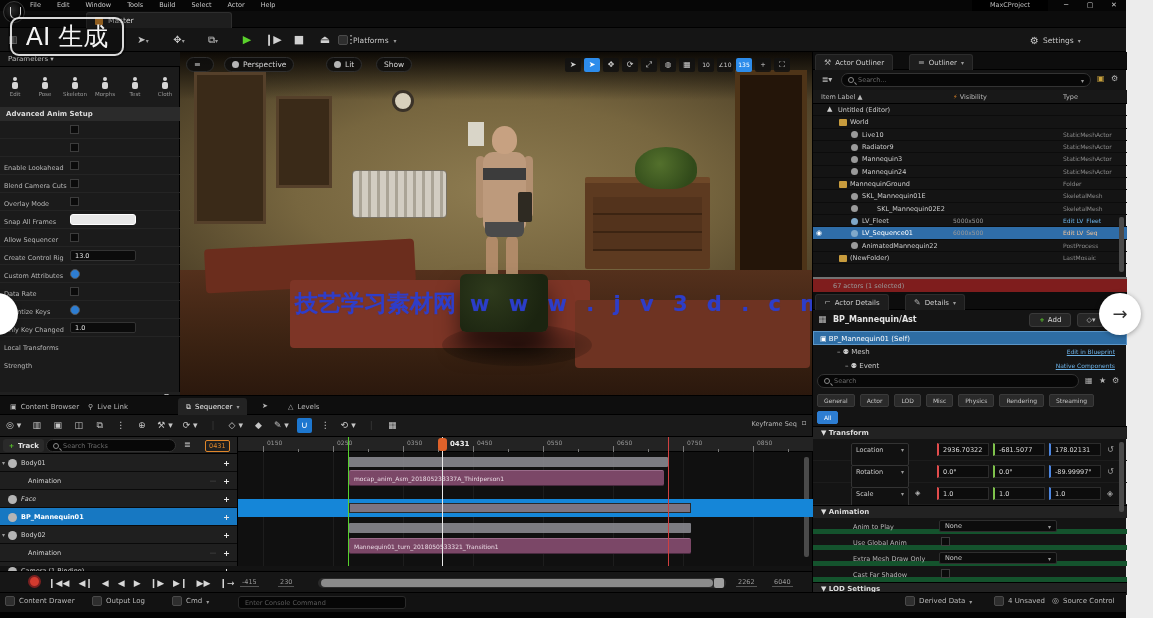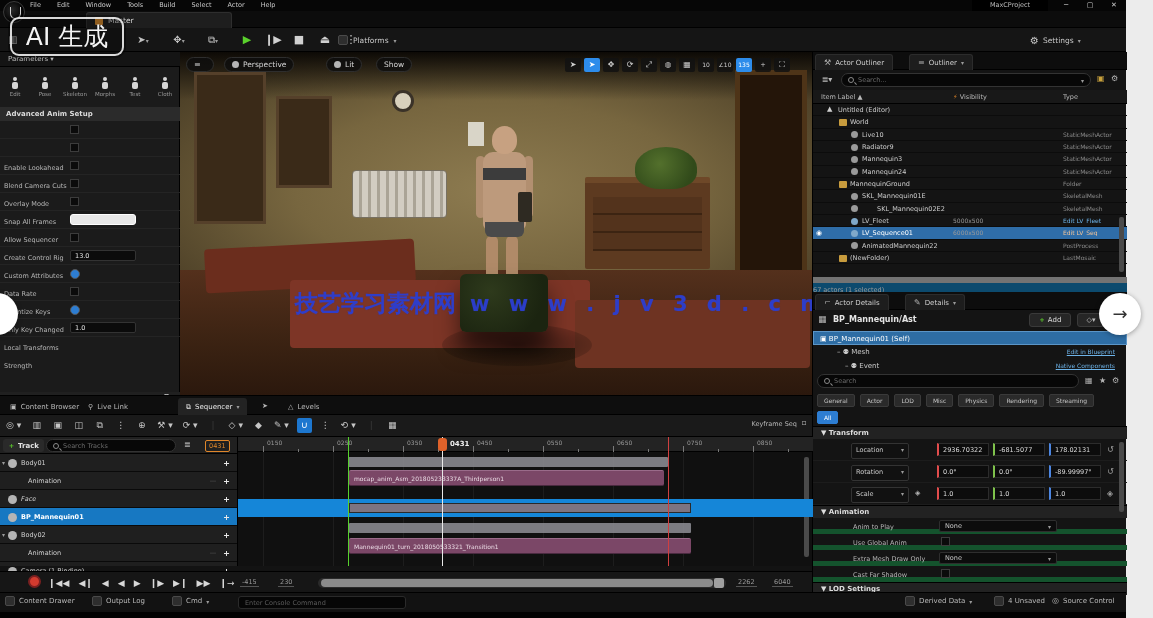--- a/index.html
+++ b/index.html
@@ -131,39 +131,39 @@
   .ol-row.sel .nm { color:#fff; }
   .ol-row .info { position:absolute; left:140px; top:2px; font-size:6px; color:#9a9a9a; }
   .ol-row .typ { position:absolute; left:250px; top:2px; width:60px; font-size:6px; color:#8a8a8a; white-space:nowrap; overflow:hidden; }
   .ol-row .typ.link { color:#6db3e8; text-decoration:underline; }
   .ol-row.sel .typ.link { color:#f0c39a; }
   .ol-ico { position:absolute; top:2.5px; width:8px; height:7px; }
   .fold { background:#c79b3d; border-radius:1px; }
   .meshdot { border-radius:50%; background:#9a9a9a; width:7px; height:7px; }
   .lvldot { border-radius:50%; background:#7fa8c9; width:7px; height:7px; }
   .eye { position:absolute; left:3px; top:2px; font-size:7px; color:#fff; }
-  #ol-footer { position:absolute; left:0; top:225px; width:314px; height:15px; background:#0c4a6e; border-top:6px solid #737373;
-    color:#9a9a9a; font-size:6.5px; line-height:15px; padding-left:0; }
+  #ol-footer { position:absolute; left:0; top:225px; width:314px; height:15px; background:#7f1d1d; border-top:2px solid #737373;
+    color:#9a9a9a; font-size:6.5px; line-height:15px; padding-left:20px; }
 
   #dt-name-row { position:absolute; left:0; top:258px; width:314px; height:21px; }
   #dt-actor-name { position:absolute; left:20px; top:5px; font-size:8px; font-weight:bold; color:#e4e4e4; }
   #dt-add { position:absolute; left:216px; top:3px; width:42px; height:14px; background:#262626; border:1px solid #3a3a3a;
     border-radius:3px; color:#ddd; font-size:7px; text-align:center; line-height:13px; }
   #dt-add .plus { color:#59c12c; font-weight:bold; }
   #dt-bp { position:absolute; left:264px; top:3px; width:28px; height:14px; background:#262626; border:1px solid #3a3a3a;
     border-radius:3px; color:#bbb; font-size:7px; text-align:center; line-height:13px; }
   .comp-row { position:absolute; left:0; width:314px; height:14px; font-size:7px; color:#c9c9c9; }
   .comp-row.sel { background:#2e6da4; border:1px solid #5b95c7; color:#fff; }
   .comp-link { position:absolute; right:12px; top:3px; font-size:6px; color:#6db3e8; text-decoration:underline; }
   .chip { background:#2a2a2a; border:1px solid #3a3a3a; border-radius:2px; color:#c5c5c5; font-size:6px; padding:2px 6px; }
   .chip.all { background:#2d7dd2; border-color:#2d7dd2; color:#fff; }
   .sec-hdr { position:absolute; left:0; width:314px; height:13px; background:#222; border-top:1px solid #000;
     color:#ddd; font-size:7px; font-weight:bold; line-height:13px; padding-left:8px; }
   .dt-row { position:absolute; left:0; width:314px; height:22px; border-bottom:1px solid #1c1c1c; }
-  .dt-dd { position:absolute; left:38px; top:4px; width:58px; height:16px; background:#111; border:1px solid #333;
+  .dt-dd { position:absolute; left:38px; top:4px; width:58px; height:23px; background:#111; border:1px solid #333;
     border-radius:2px; color:#c9c9c9; font-size:6.5px; line-height:12px; padding:0 4px; display:flex; justify-content:space-between; }
   .dt-field { position:absolute; top:4px; width:52px; height:13px; background:#0c0c0c; border:1px solid #2c2c2c;
     color:#ddd; font-size:6.5px; line-height:12px; padding-left:4px; }
   .bx { border-left:2px solid #e24c4c; }
   .by { border-left:2px solid #7fc24c; }
   .bz { border-left:2px solid #4c86e2; }
   .dt-reset { position:absolute; left:294px; top:6px; font-size:8px; color:#9a9a9a; }
   .an-row { position:absolute; left:0; width:314px; height:16px; border-bottom:5px solid #14532d; }
   .an-row .lbl { position:absolute; left:40px; top:5px; font-size:6.5px; color:#b5b5b5; }
   .an-dd { position:absolute; left:126px; top:2px; width:118px; height:12px; background:#0c0c0c; border:1px solid #2e2e2e;

